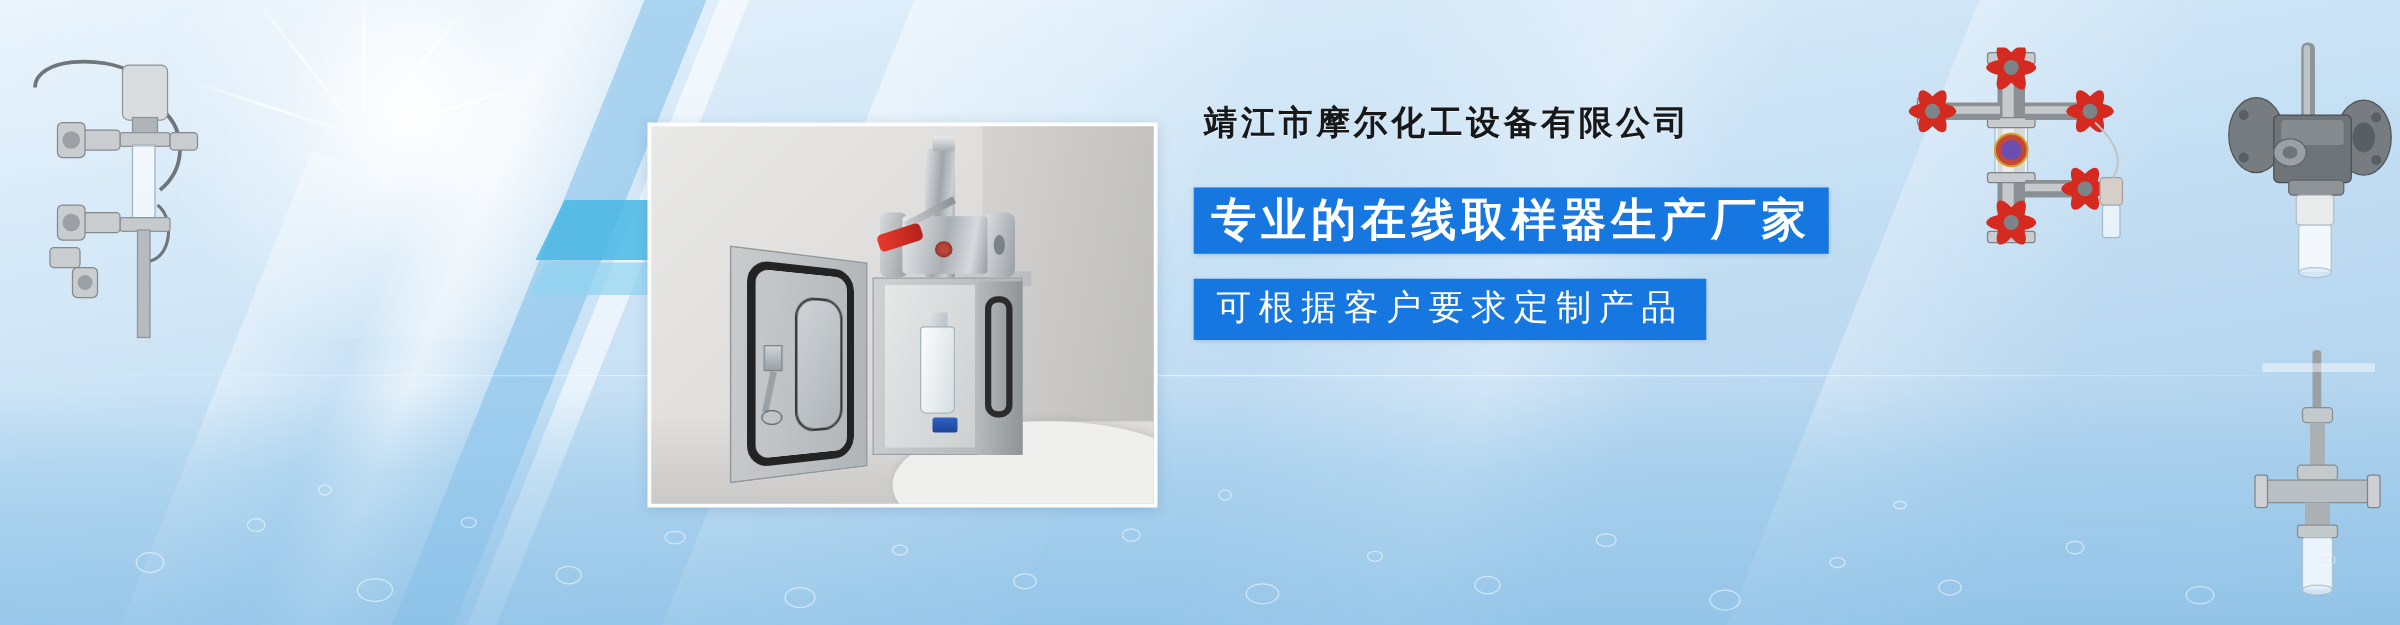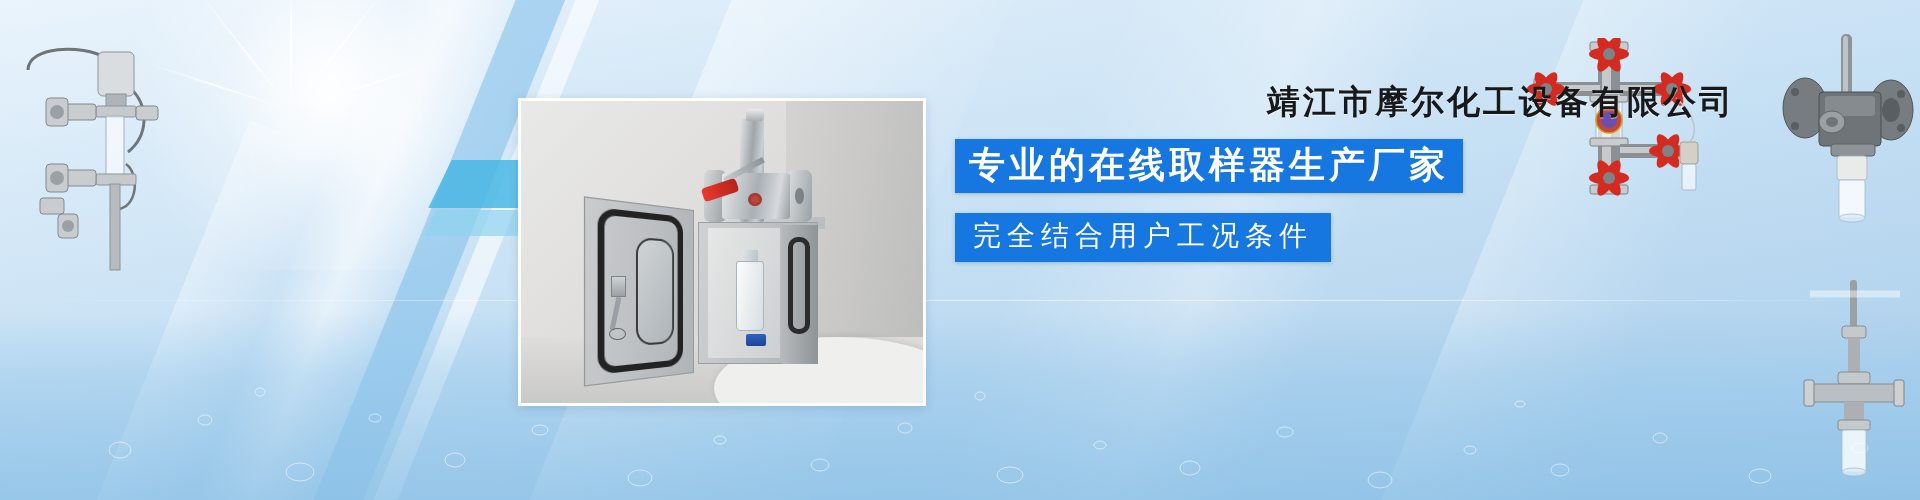--- a/index.html
+++ b/index.html
@@ -168,30 +168,29 @@
   .sampler { left:1790px; top:280px; width:130px; height:200px; }
 
   
   .leftdev { left:10px; top:28px; width:180px; height:300px; }
 
   
   .copy { position:absolute; left:955px; top:70px; width:780px; }
 
   .company-title {
     font-family:"Liberation Serif", serif;
-    font-size:33px; font-weight:700; letter-spacing:3px;
+    font-size:27px; font-weight:700; letter-spacing:3px;
     color:#16181a; line-height:1.1;
     text-shadow:0 1px 0 rgba(255,255,255,.55);
     margin:14px 0 0 8px;
-    text-align:right;
   }
 
   .tagline-primary {
     display:inline-block;
-    margin-top:19px;
+    margin-top:36px;
     background:#1677e0;
     color:#ffffff;
     font-size:36px; font-weight:700; letter-spacing:4px;
     padding:7px 14px 9px 14px;
     line-height:1.05;
     white-space:nowrap;
     box-shadow:0 1px 4px rgba(20,70,130,.25);
   }
 
   .tagline-detail {
@@ -473,18 +472,18 @@
       <ellipse cx="64" cy="192" rx="12" ry="4" fill="rgba(220,235,245,.8)" stroke="rgba(165,190,205,.8)"></ellipse>
     </svg>
   </div>
 
   <div class="copy">
     <div class="company-title">靖江市摩尔化工设备有限公司</div>
 
     <div><span class="tagline-primary">专业的在线取样器生产厂家</span></div>
 
 
-    <div><span class="tagline-custom">完全结合用户工况条件</span></div>
+    <div><span class="tagline-custom">可根据客户要求定制产品</span></div>
 
   </div>
 
 
 </div>
 
 </body></html>

